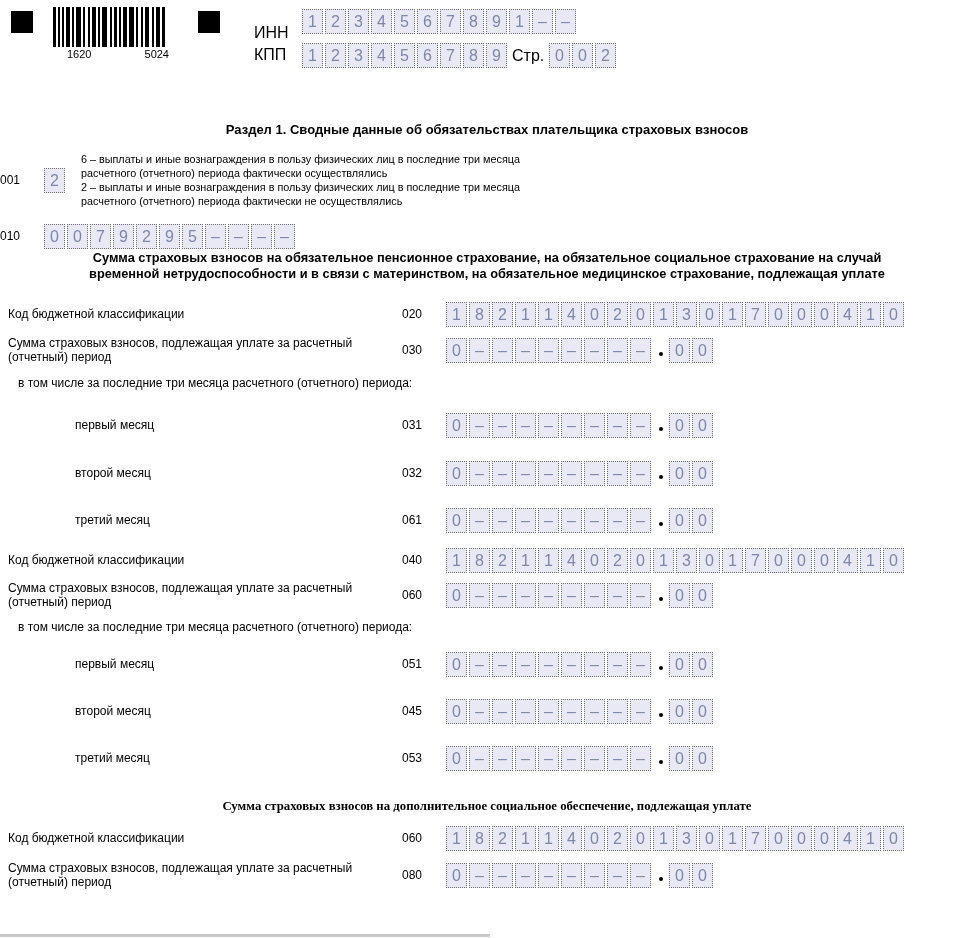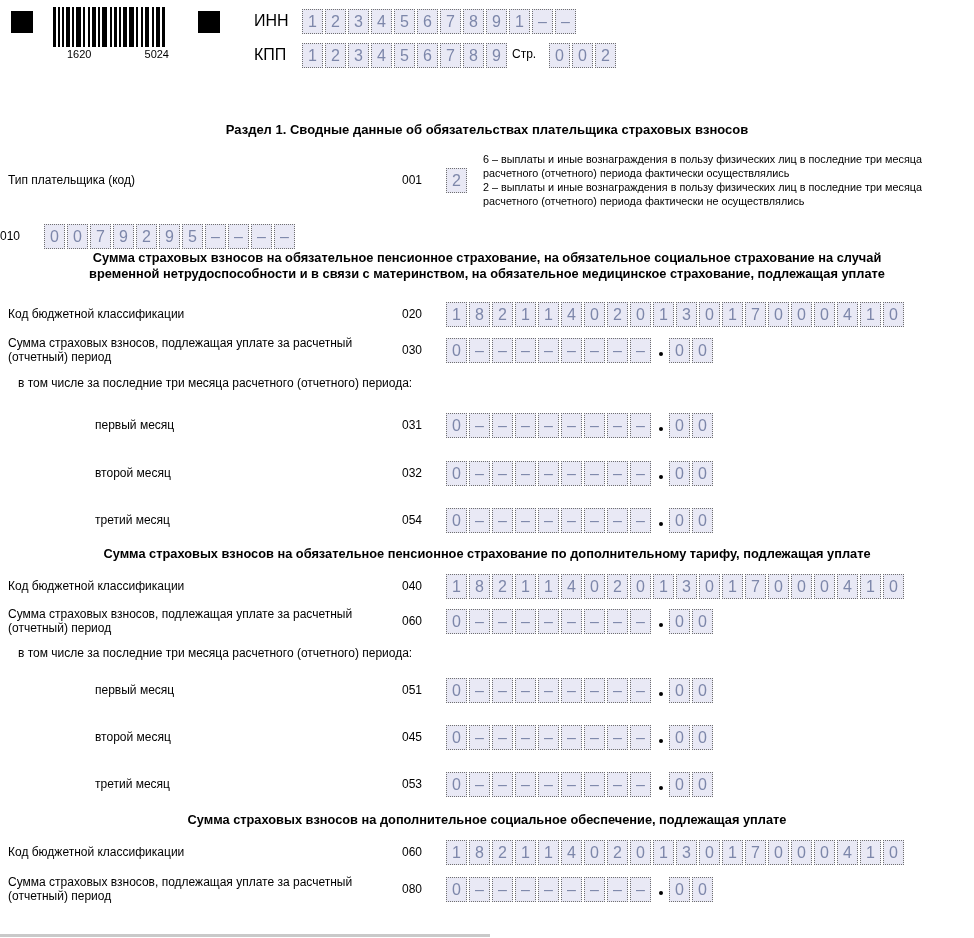--- a/index.html
+++ b/index.html
@@ -12,43 +12,43 @@
   .reg-square{position:absolute;width:22px;height:22px;background:#000;top:11px;}
   .sq-left{left:11px;}
   .sq-right{left:198px;}
   .barcode-wrap{position:absolute;left:53px;top:7px;width:130px;}
   .barcode-bars{display:flex;height:40px;overflow:hidden;}
   .barcode-bars .bar{background:#000;height:100%;flex:0 0 auto;}
   .barcode-bars .gap{background:#fff;height:100%;flex:0 0 auto;}
   .barcode-digits{display:flex;justify-content:space-between;padding:0 14px;
     font-size:11px;margin-top:1px;}
   .hdr-label{position:absolute;font-size:16px;}
-  .inn-label{left:254px;top:12px;}
+  .inn-label{left:254px;top:24px;}
   .kpp-label{left:254px;top:46px;}
-  .str-label{left:512px;top:47px;font-size:12px;text-align:right;}
+  .str-label{left:512px;top:47px;font-size:16px;text-align:right;}
   .hdr-cells{position:absolute;}
   .inn-cells{left:302px;top:9px;}
   .kpp-cells{left:302px;top:43px;}
   .str-cells{left:549px;top:43px;}
   
   .cellgroup{display:flex;flex:0 0 auto;}
   .cell{
     width:19px;height:23px;flex:0 0 auto;margin-right:2px;
     border:1px dotted #6f6f6f;background:#e9e9f5;
     color:#7d87aa;font-size:16px;line-height:23px;text-align:center;
     font-family:"Liberation Sans",sans-serif;
   }
   
   .section-title{margin:26px auto 0;text-align:center;font-weight:bold;font-size:13px;line-height:16px;}
   .sec-header{font-weight:bold;font-size:12.8px;line-height:16px;text-align:center;max-width:856px;margin-left:auto;margin-right:auto;}
   
   .form-row{display:flex;align-items:center;min-height:28px;}
   .row-label{flex:0 0 402px;box-sizing:border-box;padding-left:8px;padding-right:40px;
     font-size:12px;line-height:14px;}
-  .row-label.month{padding-left:95px;}
+  .row-label.month{padding-left:75px;}
   .row-code{flex:0 0 44px;font-size:12px;}
   .note-box{margin-left:14px;width:472px;font-size:10.8px;line-height:14px;white-space:pre-line;}
   .note-line{padding-left:18px;font-size:12px;line-height:14px;}
   .money-row{min-height:32px;}
   .dot-sep{width:4px;height:4px;border-radius:50%;background:#000;margin:8px 6px 0 6px;flex:0 0 auto;}
   .crop-line{position:absolute;left:0;bottom:1px;width:490px;height:3px;background:#c9c9c9;}
 </style>
 </head>
 <body>
 
@@ -138,21 +138,20 @@
       <span class="cell">0</span>
       <span class="cell">0</span>
       <span class="cell">2</span>
     </div>
 </div>
 
 <div class="section-title">Раздел 1. Сводные данные об обязательствах плательщика страховых взносов</div>
 
 <div id="form-body">
     <div class="form-row" style="margin-top: 14px;">
-      <div class="row-label">Тип плательщика (код)</div>
       <div class="row-code">001</div>
       <div class="cellgroup">
         <span class="cell">2</span>
       </div>
       <div class="note-box">6 – выплаты и иные вознаграждения в пользу физических лиц в последние три месяца расчетного (отчетного) периода фактически осуществлялись
 2 – выплаты и иные вознаграждения в пользу физических лиц в последние три месяца расчетного (отчетного) периода фактически не осуществлялись</div>
     </div>
     <div class="form-row" style="margin-top: 14px;">
       <div class="row-code">010</div>
       <div class="cellgroup">
@@ -252,39 +251,38 @@
         <span class="cell">–</span>
       </div>
       <div class="dot-sep"></div>
       <div class="cellgroup">
         <span class="cell">0</span>
         <span class="cell">0</span>
       </div>
     </div>
     <div class="form-row money-row" style="margin-top: 15px;">
       <div class="row-label month">третий месяц</div>
-      <div class="row-code">054</div>
-      <div class="cellgroup">
-        <span class="cell">0</span>
-        <span class="cell">–</span>
-        <span class="cell">–</span>
-        <span class="cell">–</span>
-        <span class="cell">–</span>
-        <span class="cell">–</span>
-        <span class="cell">–</span>
-        <span class="cell">–</span>
-        <span class="cell">–</span>
-      </div>
-      <div class="dot-sep"></div>
-      <div class="cellgroup">
-        <span class="cell">0</span>
-        <span class="cell">0</span>
-      </div>
-    </div>
-    <div class="sec-header" style="margin-top: 10px;">Сумма страховых взносов на обязательное пенсионное страхование по дополнительному тарифу, подлежащая уплате</div>
+      <div class="row-code">061</div>
+      <div class="cellgroup">
+        <span class="cell">0</span>
+        <span class="cell">–</span>
+        <span class="cell">–</span>
+        <span class="cell">–</span>
+        <span class="cell">–</span>
+        <span class="cell">–</span>
+        <span class="cell">–</span>
+        <span class="cell">–</span>
+        <span class="cell">–</span>
+      </div>
+      <div class="dot-sep"></div>
+      <div class="cellgroup">
+        <span class="cell">0</span>
+        <span class="cell">0</span>
+      </div>
+    </div>
     <div class="form-row" style="margin-top: 10px;">
       <div class="row-label">Код бюджетной классификации</div>
       <div class="row-code">040</div>
       <div class="cellgroup">
         <span class="cell">1</span>
         <span class="cell">8</span>
         <span class="cell">2</span>
         <span class="cell">1</span>
         <span class="cell">1</span>
         <span class="cell">4</span>
@@ -378,21 +376,21 @@
         <span class="cell">–</span>
         <span class="cell">–</span>
         <span class="cell">–</span>
       </div>
       <div class="dot-sep"></div>
       <div class="cellgroup">
         <span class="cell">0</span>
         <span class="cell">0</span>
       </div>
     </div>
-    <div class="sec-header" style="margin-top: 12px;">Сумма страховых взносов на дополнительное социальное обеспечение, подлежащая уплате</div>
+    <div class="sec-header" style="margin-top: 24px; font-family: Liberation Serif, serif;">Сумма страховых взносов на дополнительное социальное обеспечение, подлежащая уплате</div>
     <div class="form-row" style="margin-top: 10px;">
       <div class="row-label">Код бюджетной классификации</div>
       <div class="row-code">060</div>
       <div class="cellgroup">
         <span class="cell">1</span>
         <span class="cell">8</span>
         <span class="cell">2</span>
         <span class="cell">1</span>
         <span class="cell">1</span>
         <span class="cell">4</span>

